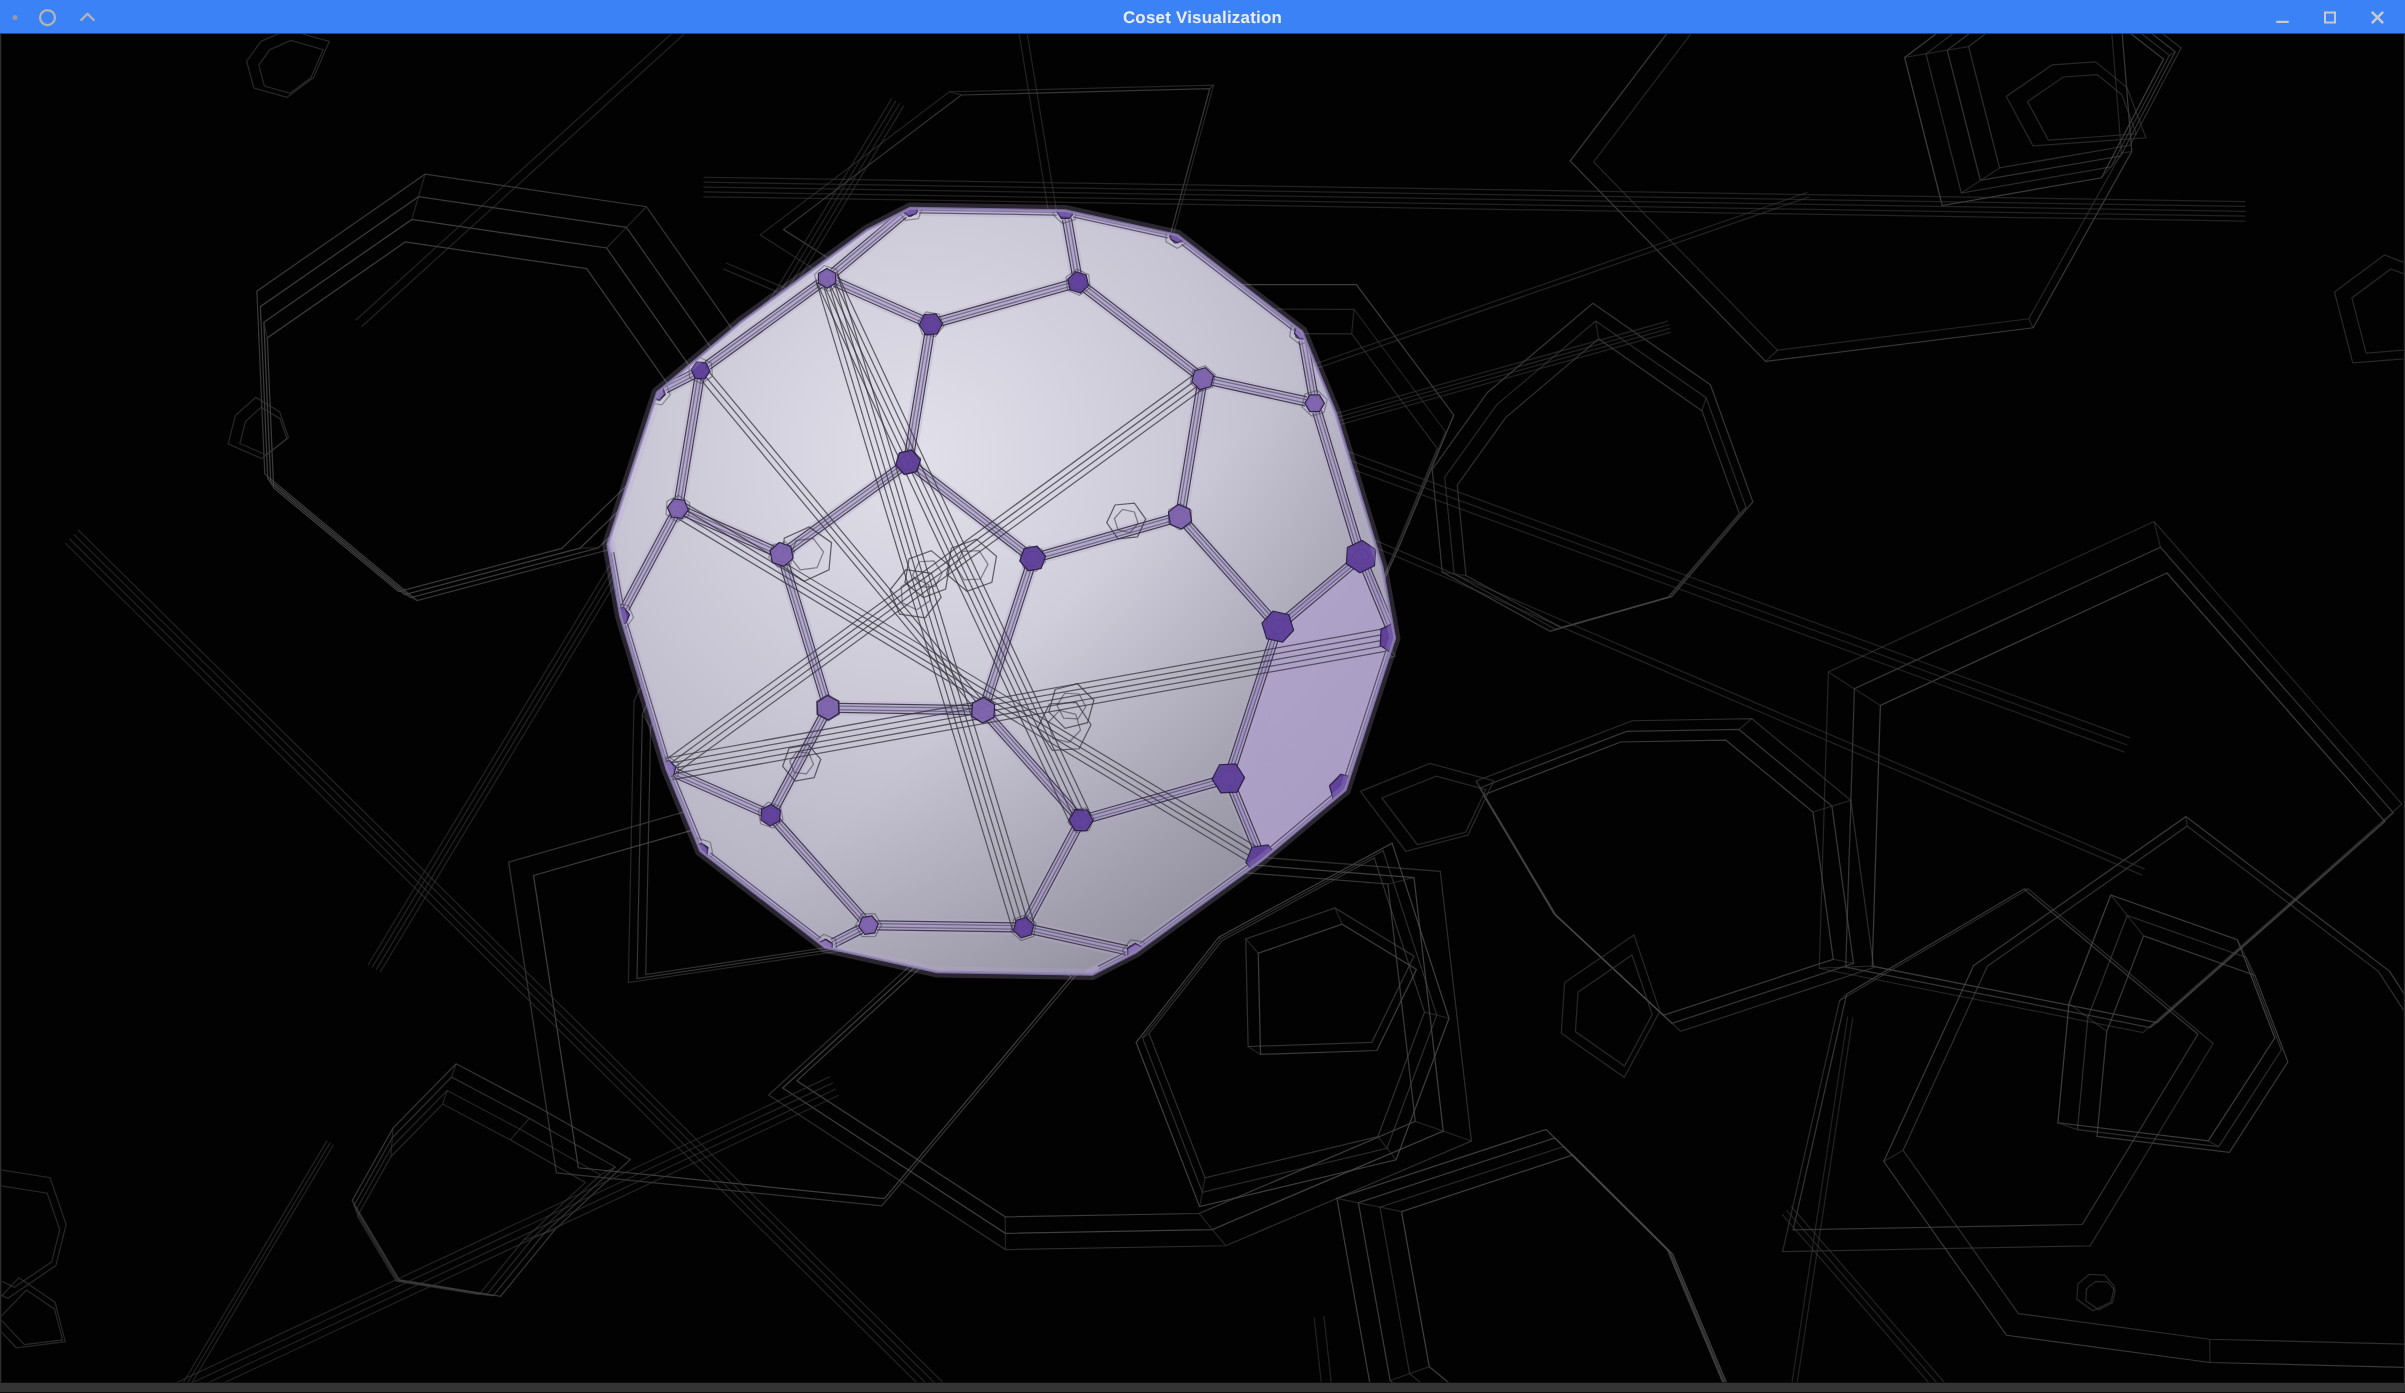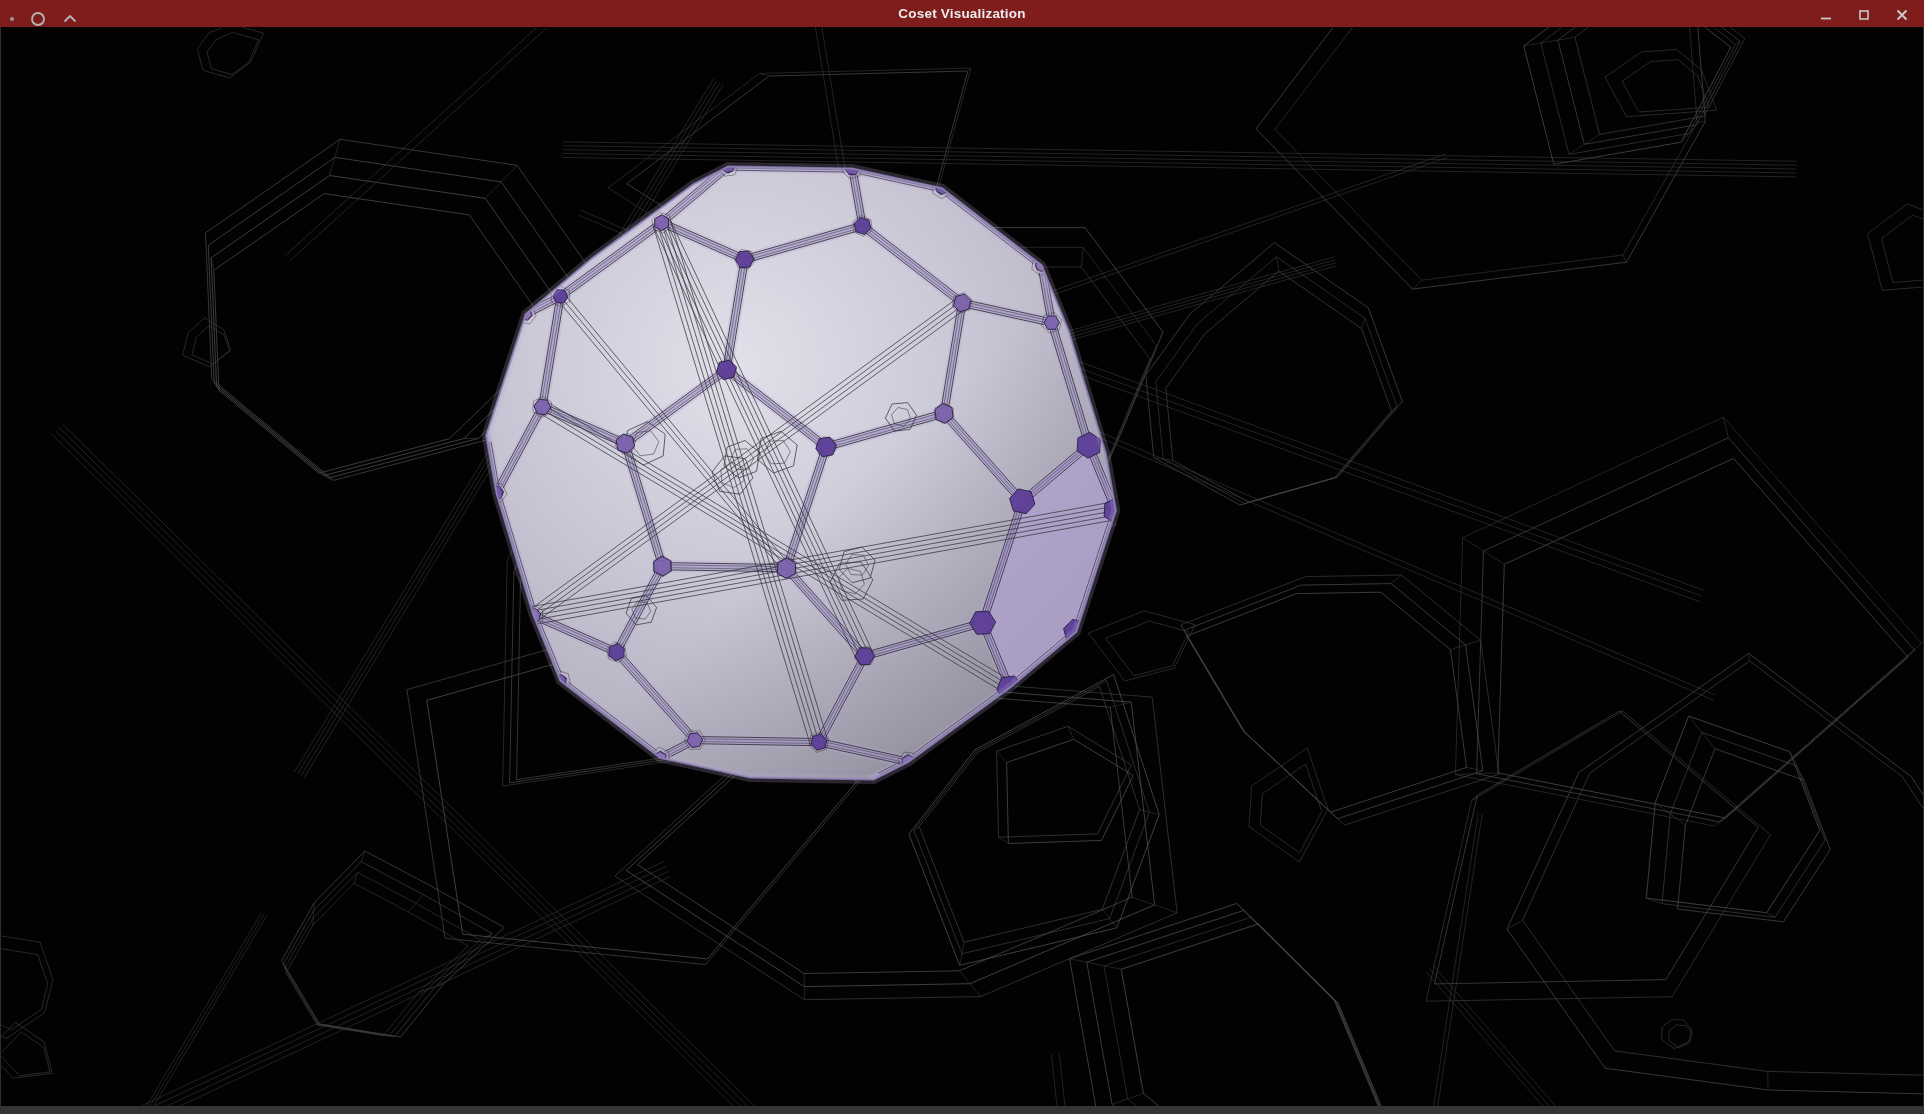--- a/index.html
+++ b/index.html
@@ -1,18 +1,18 @@
 <!DOCTYPE html>
 <html><head>
 <meta charset="utf-8">
 <style>
   html,body{margin:0;padding:0;background:#000;width:1924px;height:1114px;overflow:hidden;
             font-family:"Liberation Sans", sans-serif;}
   .window{width:1924px;height:1114px;display:flex;flex-direction:column;}
-  .titlebar{height:27px;background:#7f1d1d;display:flex;align-items:flex-end;position:relative;
+  .titlebar{height:27px;background:#3b82f6;display:flex;align-items:center;position:relative;
             flex:0 0 27px;user-select:none;}
   .tb-left{display:flex;align-items:center;gap:16px;padding-left:10px;z-index:2;}
   .tb-dot{width:4px;height:4px;border-radius:50%;background:#9a9a9a;display:inline-block;}
   .tb-ico{display:inline-block;}
   .tb-title{position:absolute;left:0;right:0;text-align:center;color:#ececec;
             font-size:13.5px;font-weight:bold;letter-spacing:.2px;line-height:27px;}
   .tb-right{margin-left:auto;display:flex;align-items:center;gap:14px;padding-right:10px;z-index:2;}
   .tb-btn{width:24px;height:24px;display:flex;align-items:center;justify-content:center;cursor:default;}
   .canvas{flex:1 1 auto;background:#020202;border-left:1px solid #2e2e2e;border-right:1px solid #2e2e2e;
           overflow:hidden;position:relative;}

